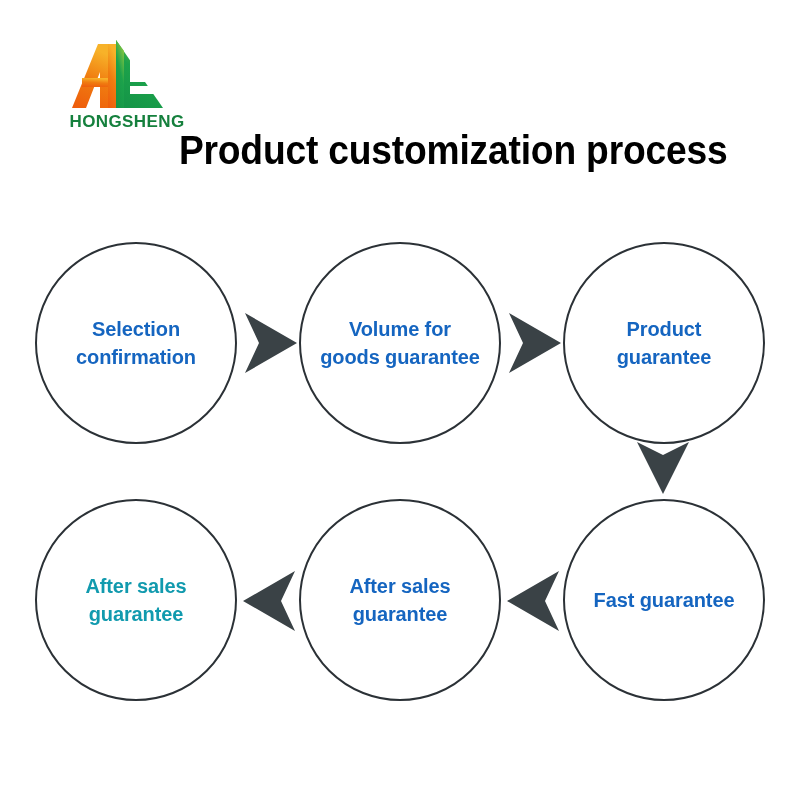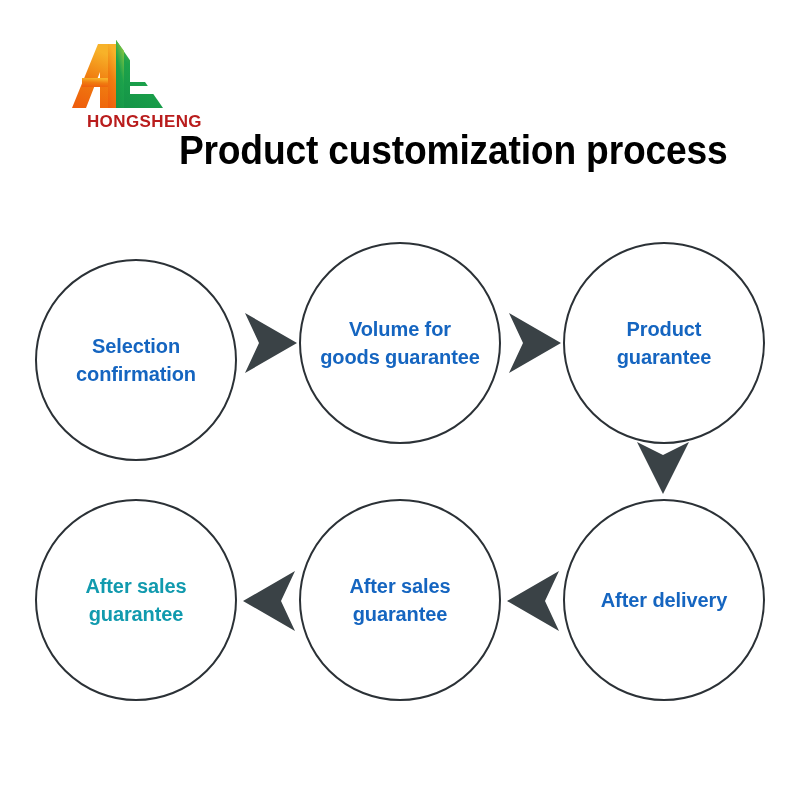--- a/index.html
+++ b/index.html
@@ -34,25 +34,25 @@
     left: 12px;
     top: 0;
     width: 104px;
     height: 72px;
   }
   .brand-name {
     position: absolute;
     left: 0;
     top: 74px;
     width: 150px;
-    text-align: right;
+    text-align: center;
     font-size: 17px;
     font-weight: bold;
     letter-spacing: 0.4px;
-    color: #b91c1c;
+    color: #15803d;
     font-family: "Liberation Sans", sans-serif;
   }
 
   
   .page-title {
     position: absolute;
     left: 160px;
     top: 128px;
     width: 540px;
     text-align: center;
@@ -85,21 +85,21 @@
     font-family: "Liberation Sans", sans-serif;
     font-size: 20px;
     font-weight: bold;
     line-height: 1.42;
     color: #1565c0;
     letter-spacing: -0.1px;
   }
   .node-label.teal { color: #119aae; }
 
   
-  #node-1 { left: 35px;  top: 259px; }
+  #node-1 { left: 35px;  top: 242px; }
   #node-2 { left: 299px; top: 242px; }
   #node-3 { left: 563px; top: 242px; }
   #node-4 { left: 563px; top: 499px; }
   #node-5 { left: 299px; top: 499px; }
   #node-6 { left: 35px;  top: 499px; }
 
   
   .arrow {
     position: absolute;
     pointer-events: none;
@@ -166,21 +166,21 @@
 
   <div class="node" id="node-3">
     <div class="node-label">
       <span>Product</span><br>
       <span>guarantee</span>
     </div>
   </div>
 
   <div class="node" id="node-4">
     <div class="node-label">
-      <span>After delivery</span>
+      <span>Fast guarantee</span>
     </div>
   </div>
 
   <div class="node" id="node-5">
     <div class="node-label">
       <span>After sales</span><br>
       <span>guarantee</span>
     </div>
   </div>
 

